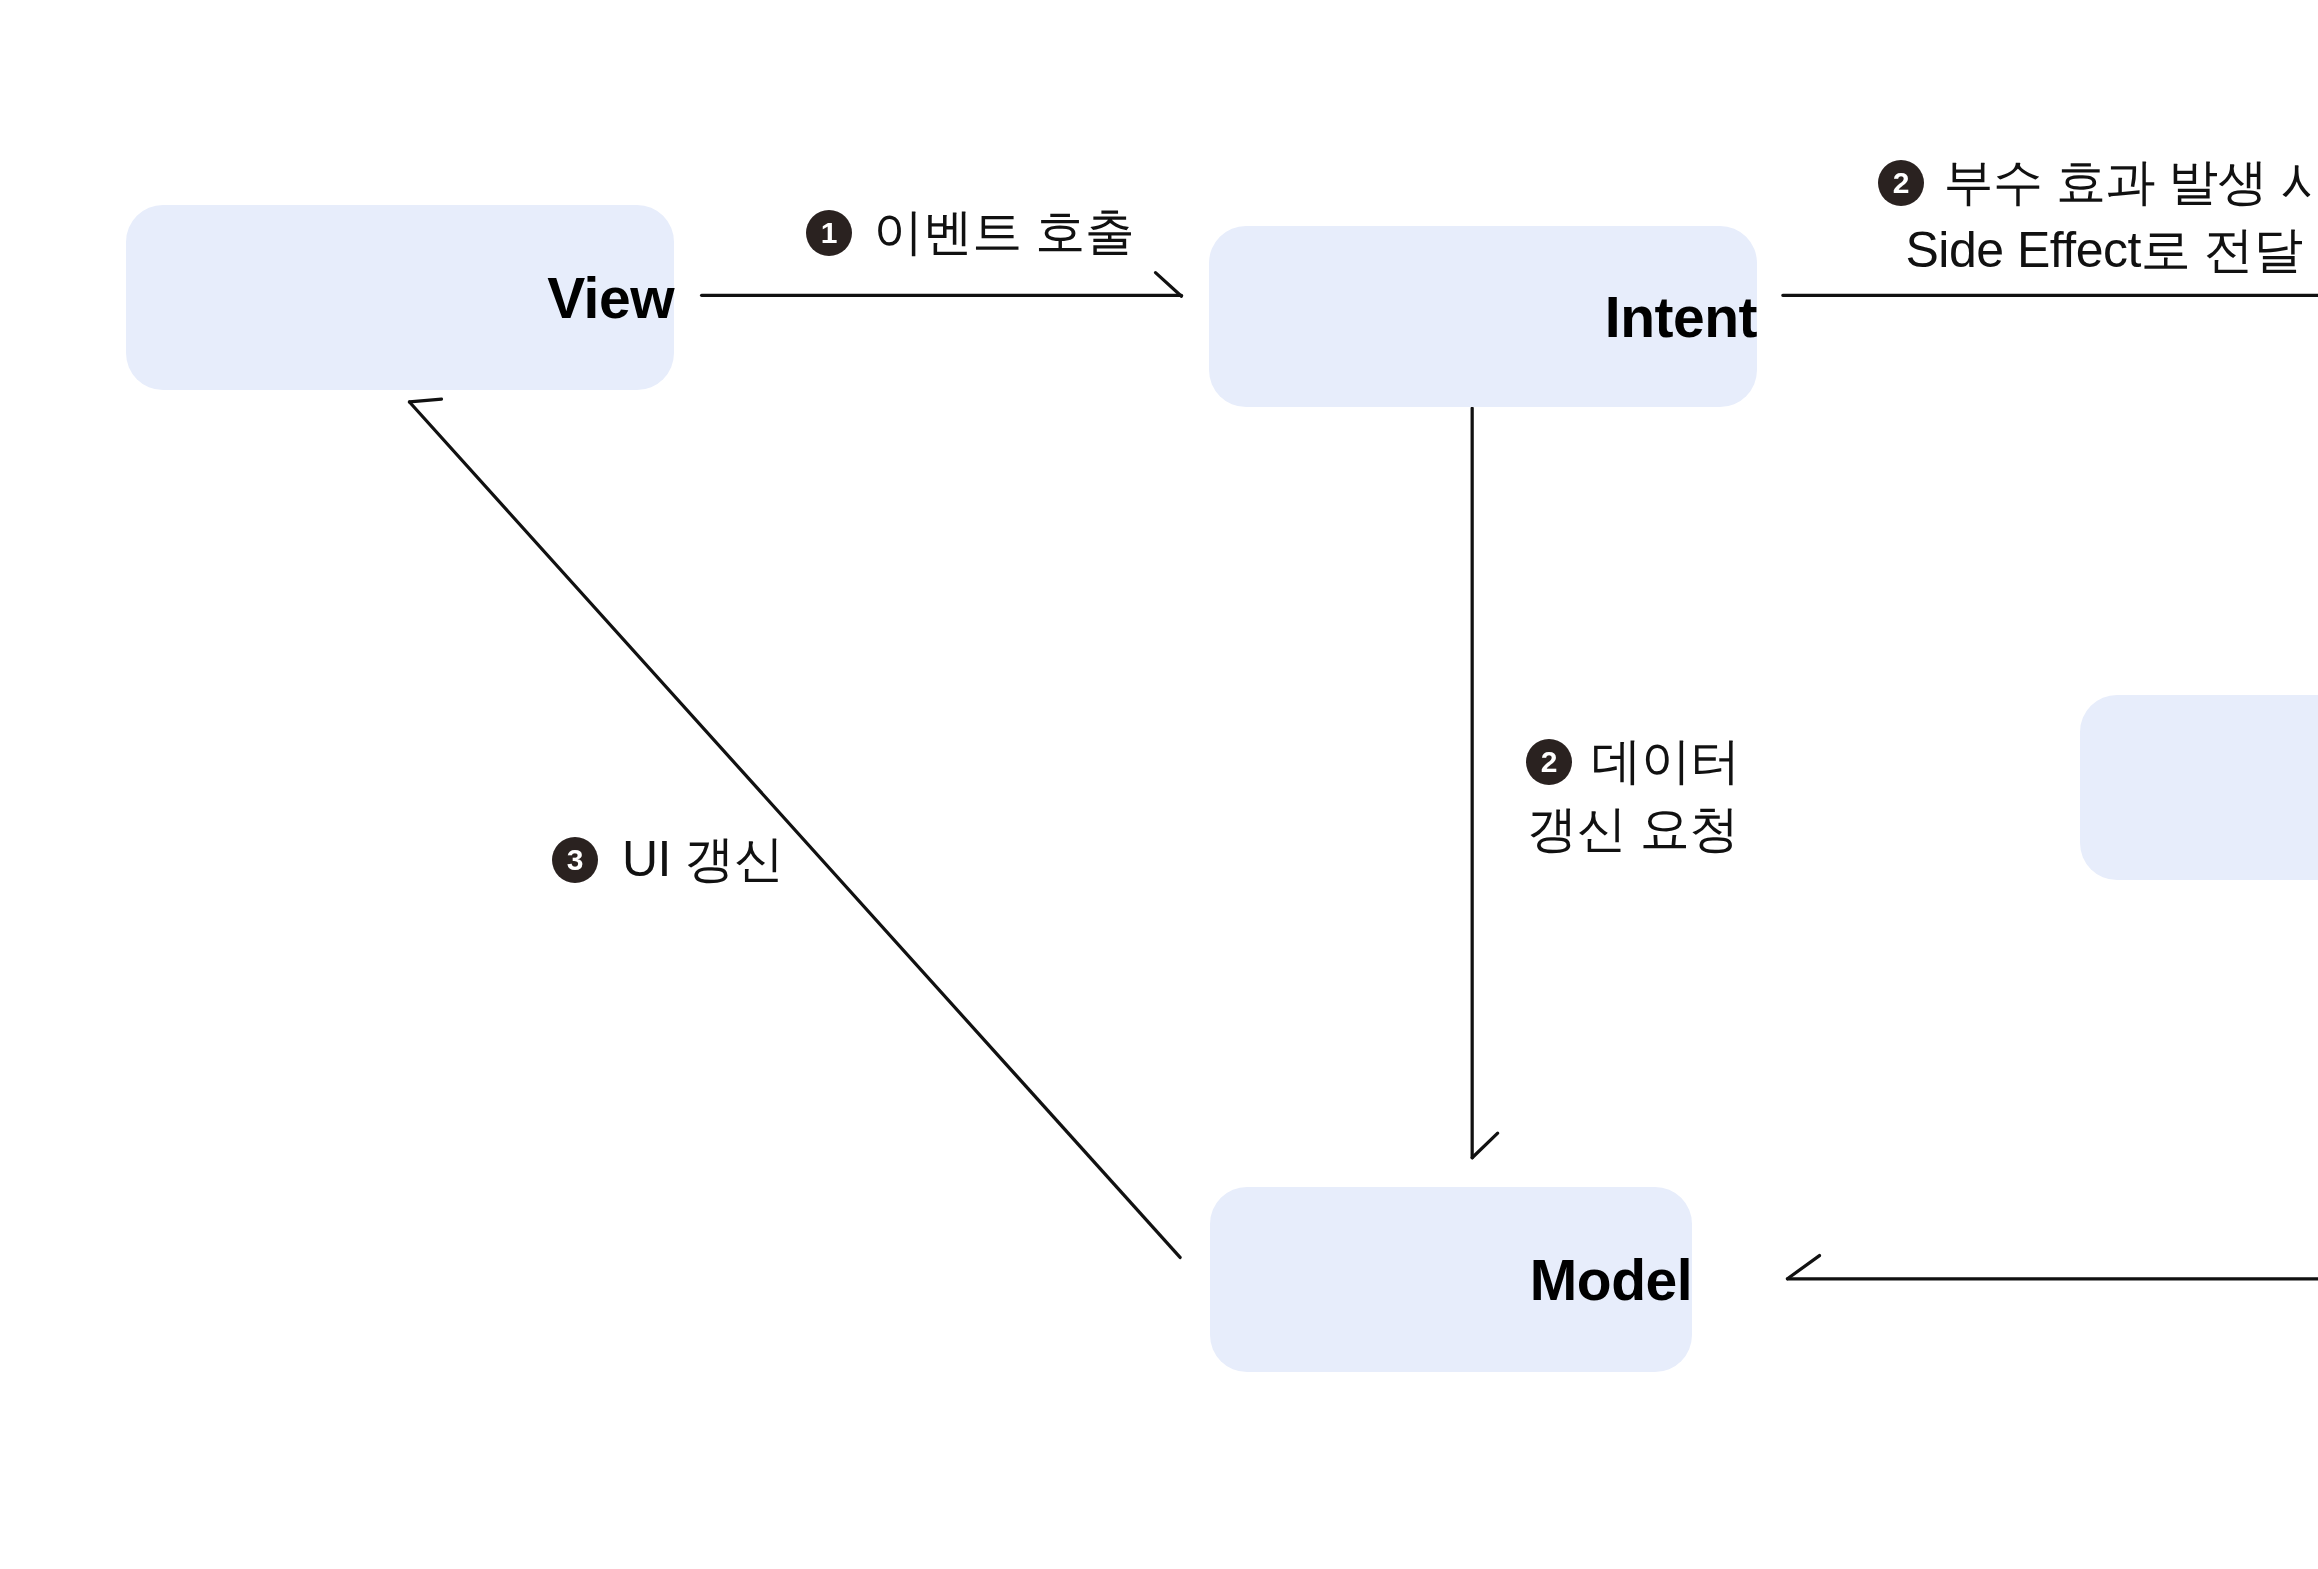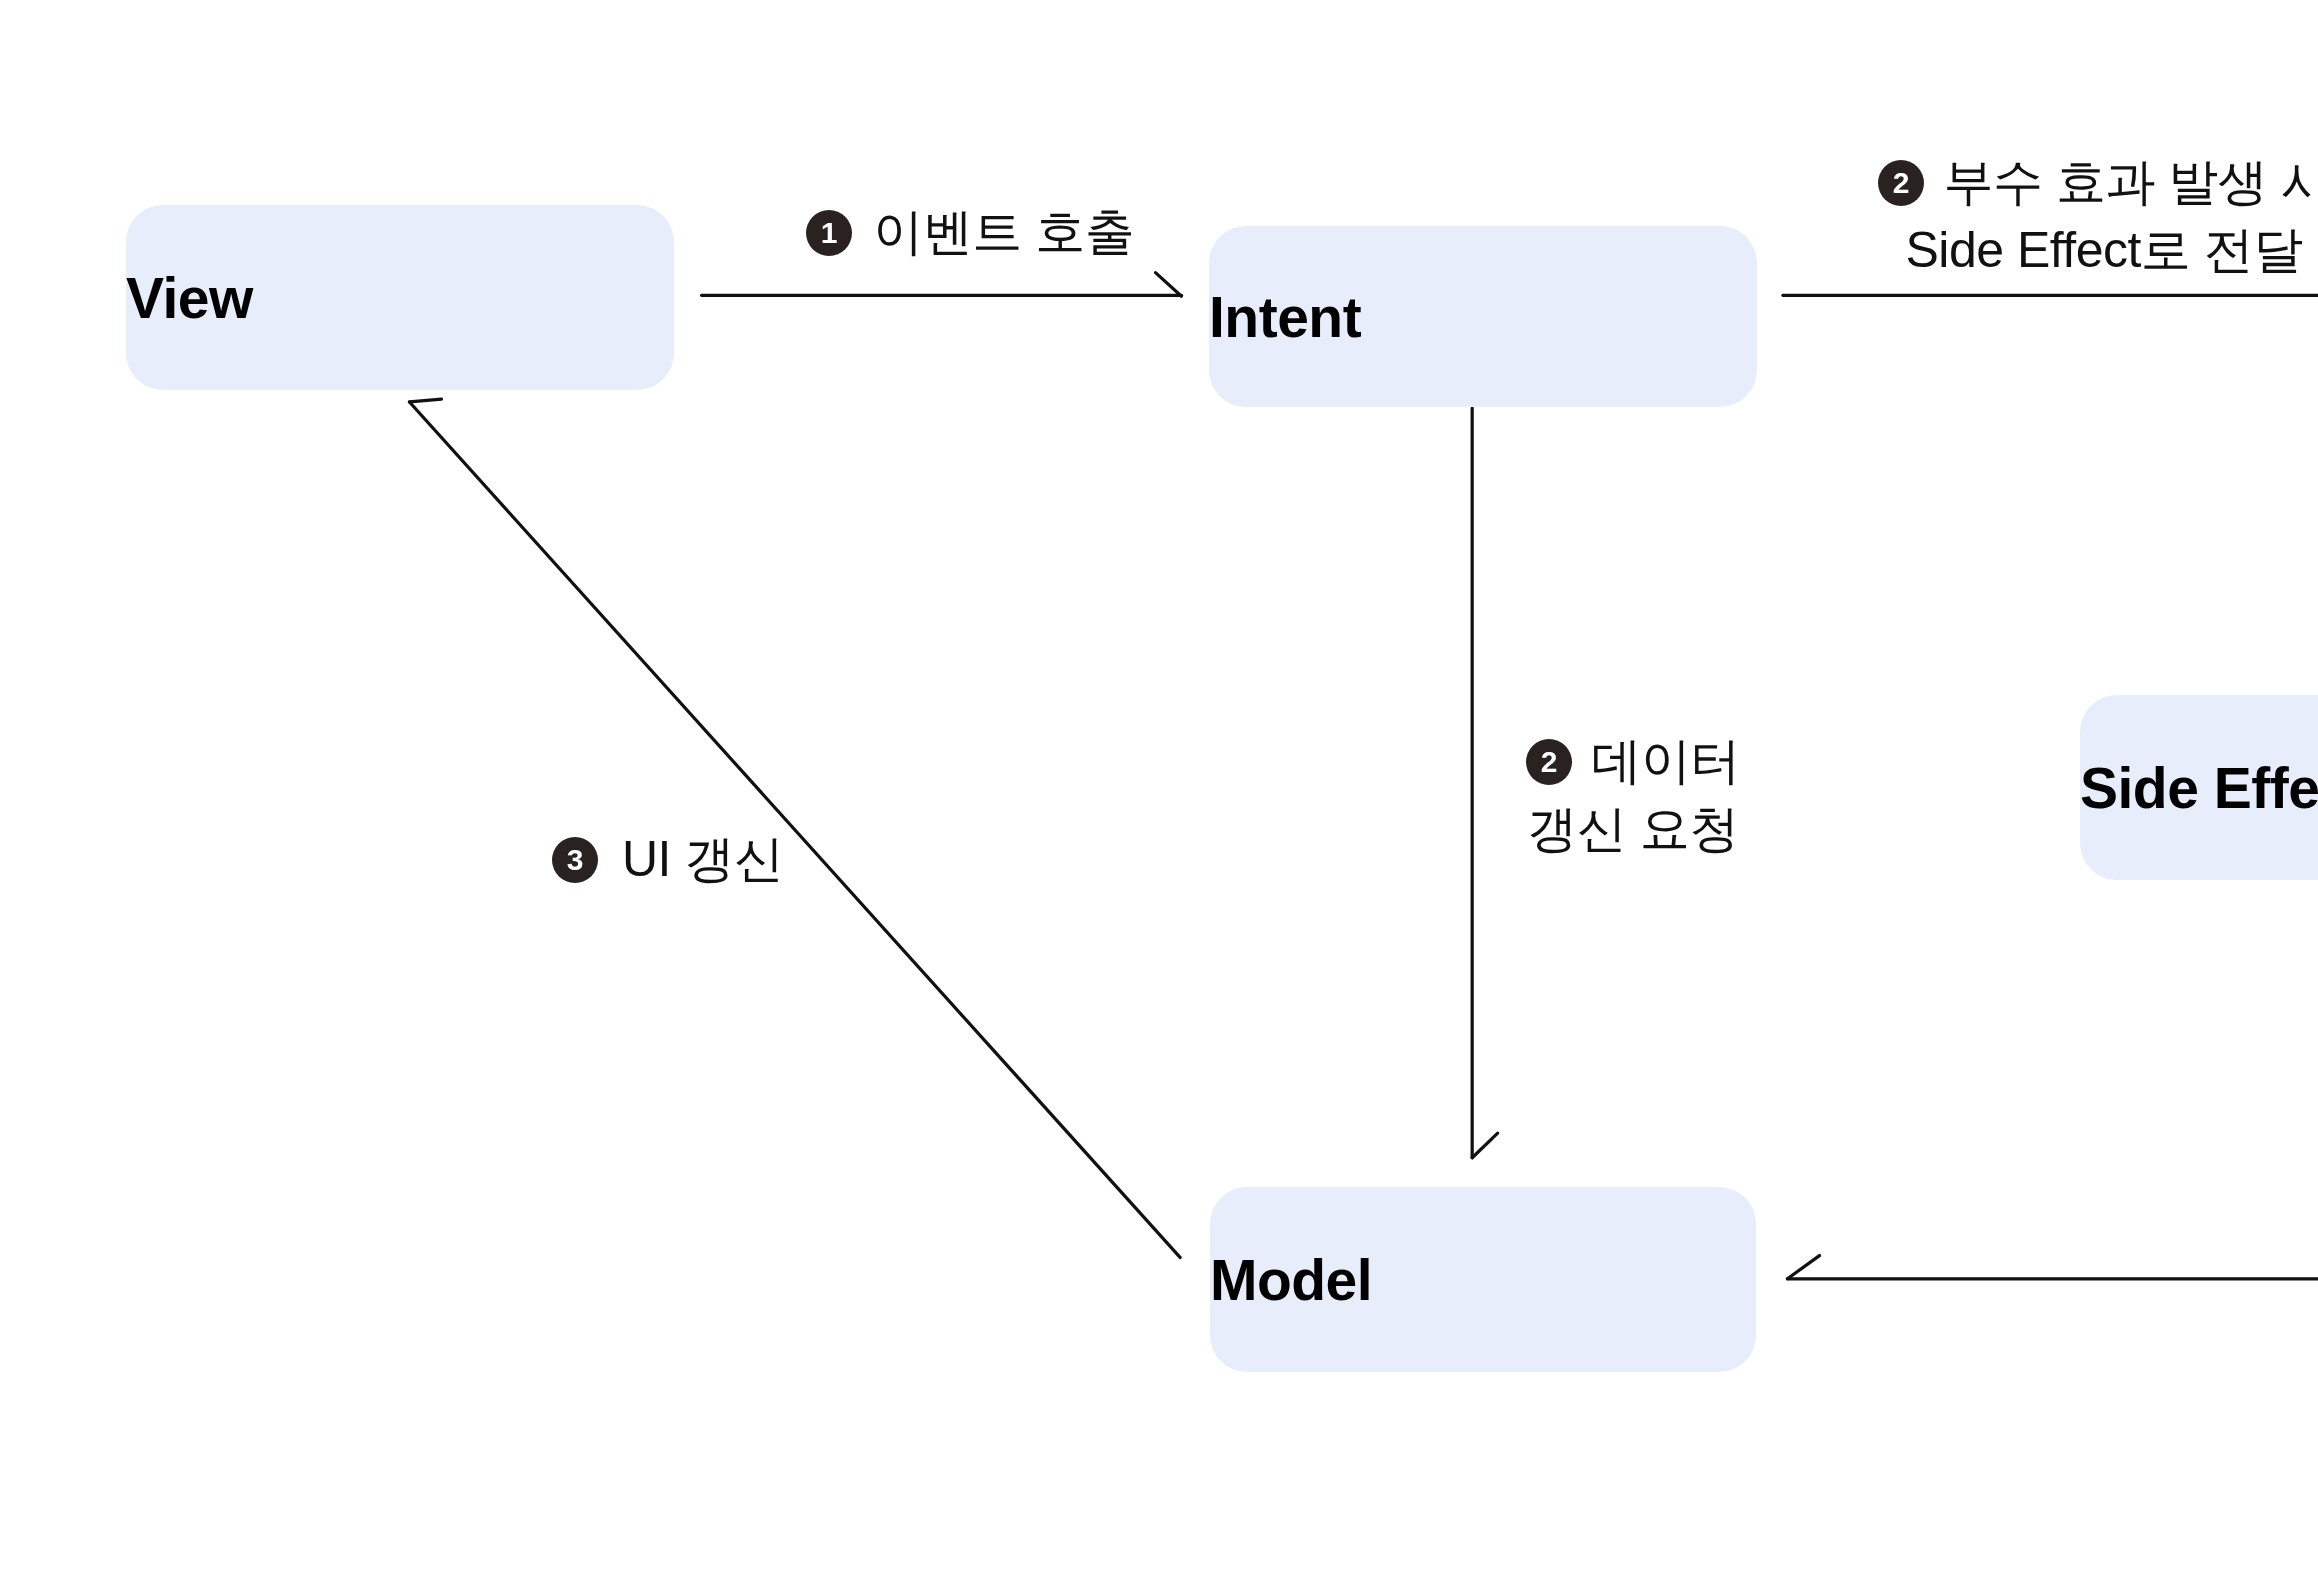--- a/index.html
+++ b/index.html
@@ -12,21 +12,21 @@
   html,body{margin:0;padding:0;background:#ffffff;}
   body{
     width:2732px;height:1569px;position:relative;overflow:hidden;
     font-family:"Liberation Sans","DejaVu Sans",sans-serif;color:var(--ink);
   }
   .canvas{position:absolute;inset:0;}
   svg.arrows{position:absolute;left:0;top:0;width:2732px;height:1569px;}
   svg.arrows path{stroke:var(--ink);stroke-width:7;fill:none;stroke-linecap:round;stroke-linejoin:miter;}
   .node{
     position:absolute;background:var(--node-fill);border-radius:37px;
-    display:flex;align-items:center;justify-content:flex-start;
+    display:flex;align-items:center;justify-content:flex-end;
   }
   .node-label{font-size:57px;font-weight:700;color:#000;letter-spacing:-0.5px;white-space:nowrap;}
   .edge-label{position:absolute;}
   .flexrow{display:flex;align-items:center;gap:21.3px;}
   .stack{display:grid;justify-items:center;row-gap:9.3px;}
   .badge{
     width:46px;height:46px;border-radius:50%;
     background:var(--badge-bg);color:var(--badge-fg);
     display:flex;align-items:center;justify-content:center;
     font-size:30px;font-weight:700;flex:0 0 auto;line-height:1;
@@ -61,21 +61,21 @@
   </div>
 
   <div class="node" style="left:1209px;top:204px;width:548px;height:181px;margin-top:22px;">
     <span class="node-label">Intent</span>
   </div>
 
   <div class="node" style="left:2080px;top:695px;width:544px;height:185px;">
     <span class="node-label">Side Effect</span>
   </div>
 
-  <div class="node" style="left:1210px;top:1187px;width:546px;height:185px;">
+  <div class="node" style="left:1210px;top:1187px;width:482px;height:185px;">
     <span class="node-label">Model</span>
   </div>
 
   <div class="edge-label flexrow" style="left:806px;top:203px;">
     <span class="badge">1</span>
     <span class="ltext">이벤트 호출</span>
   </div>
 
   <div class="edge-label stack" style="left:1878px;top:153px;">
     <div class="flexrow" style="gap:19.5px;">

